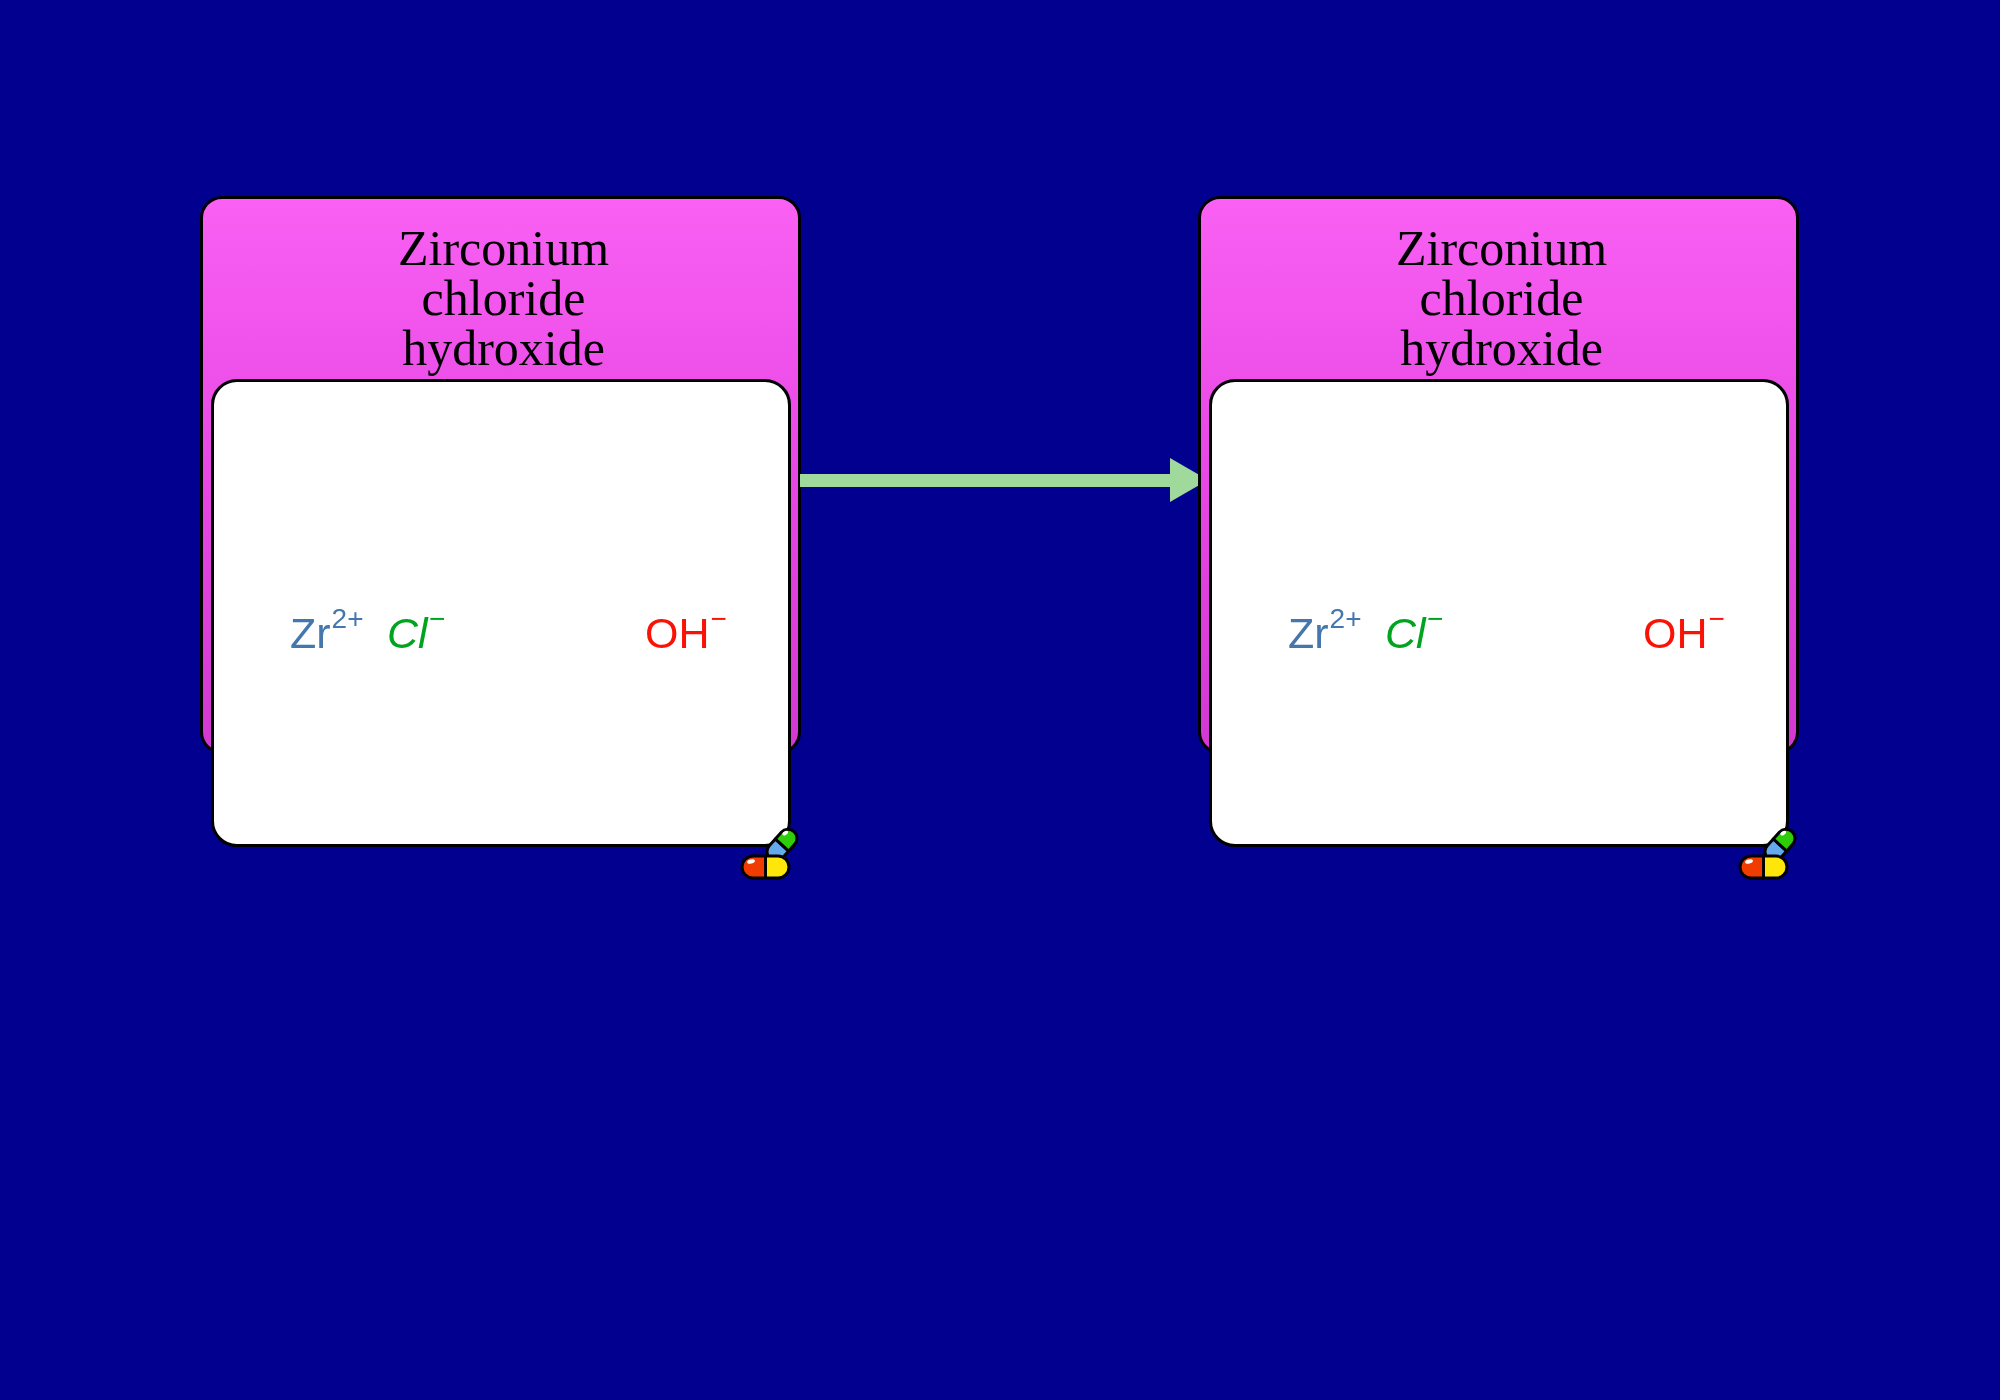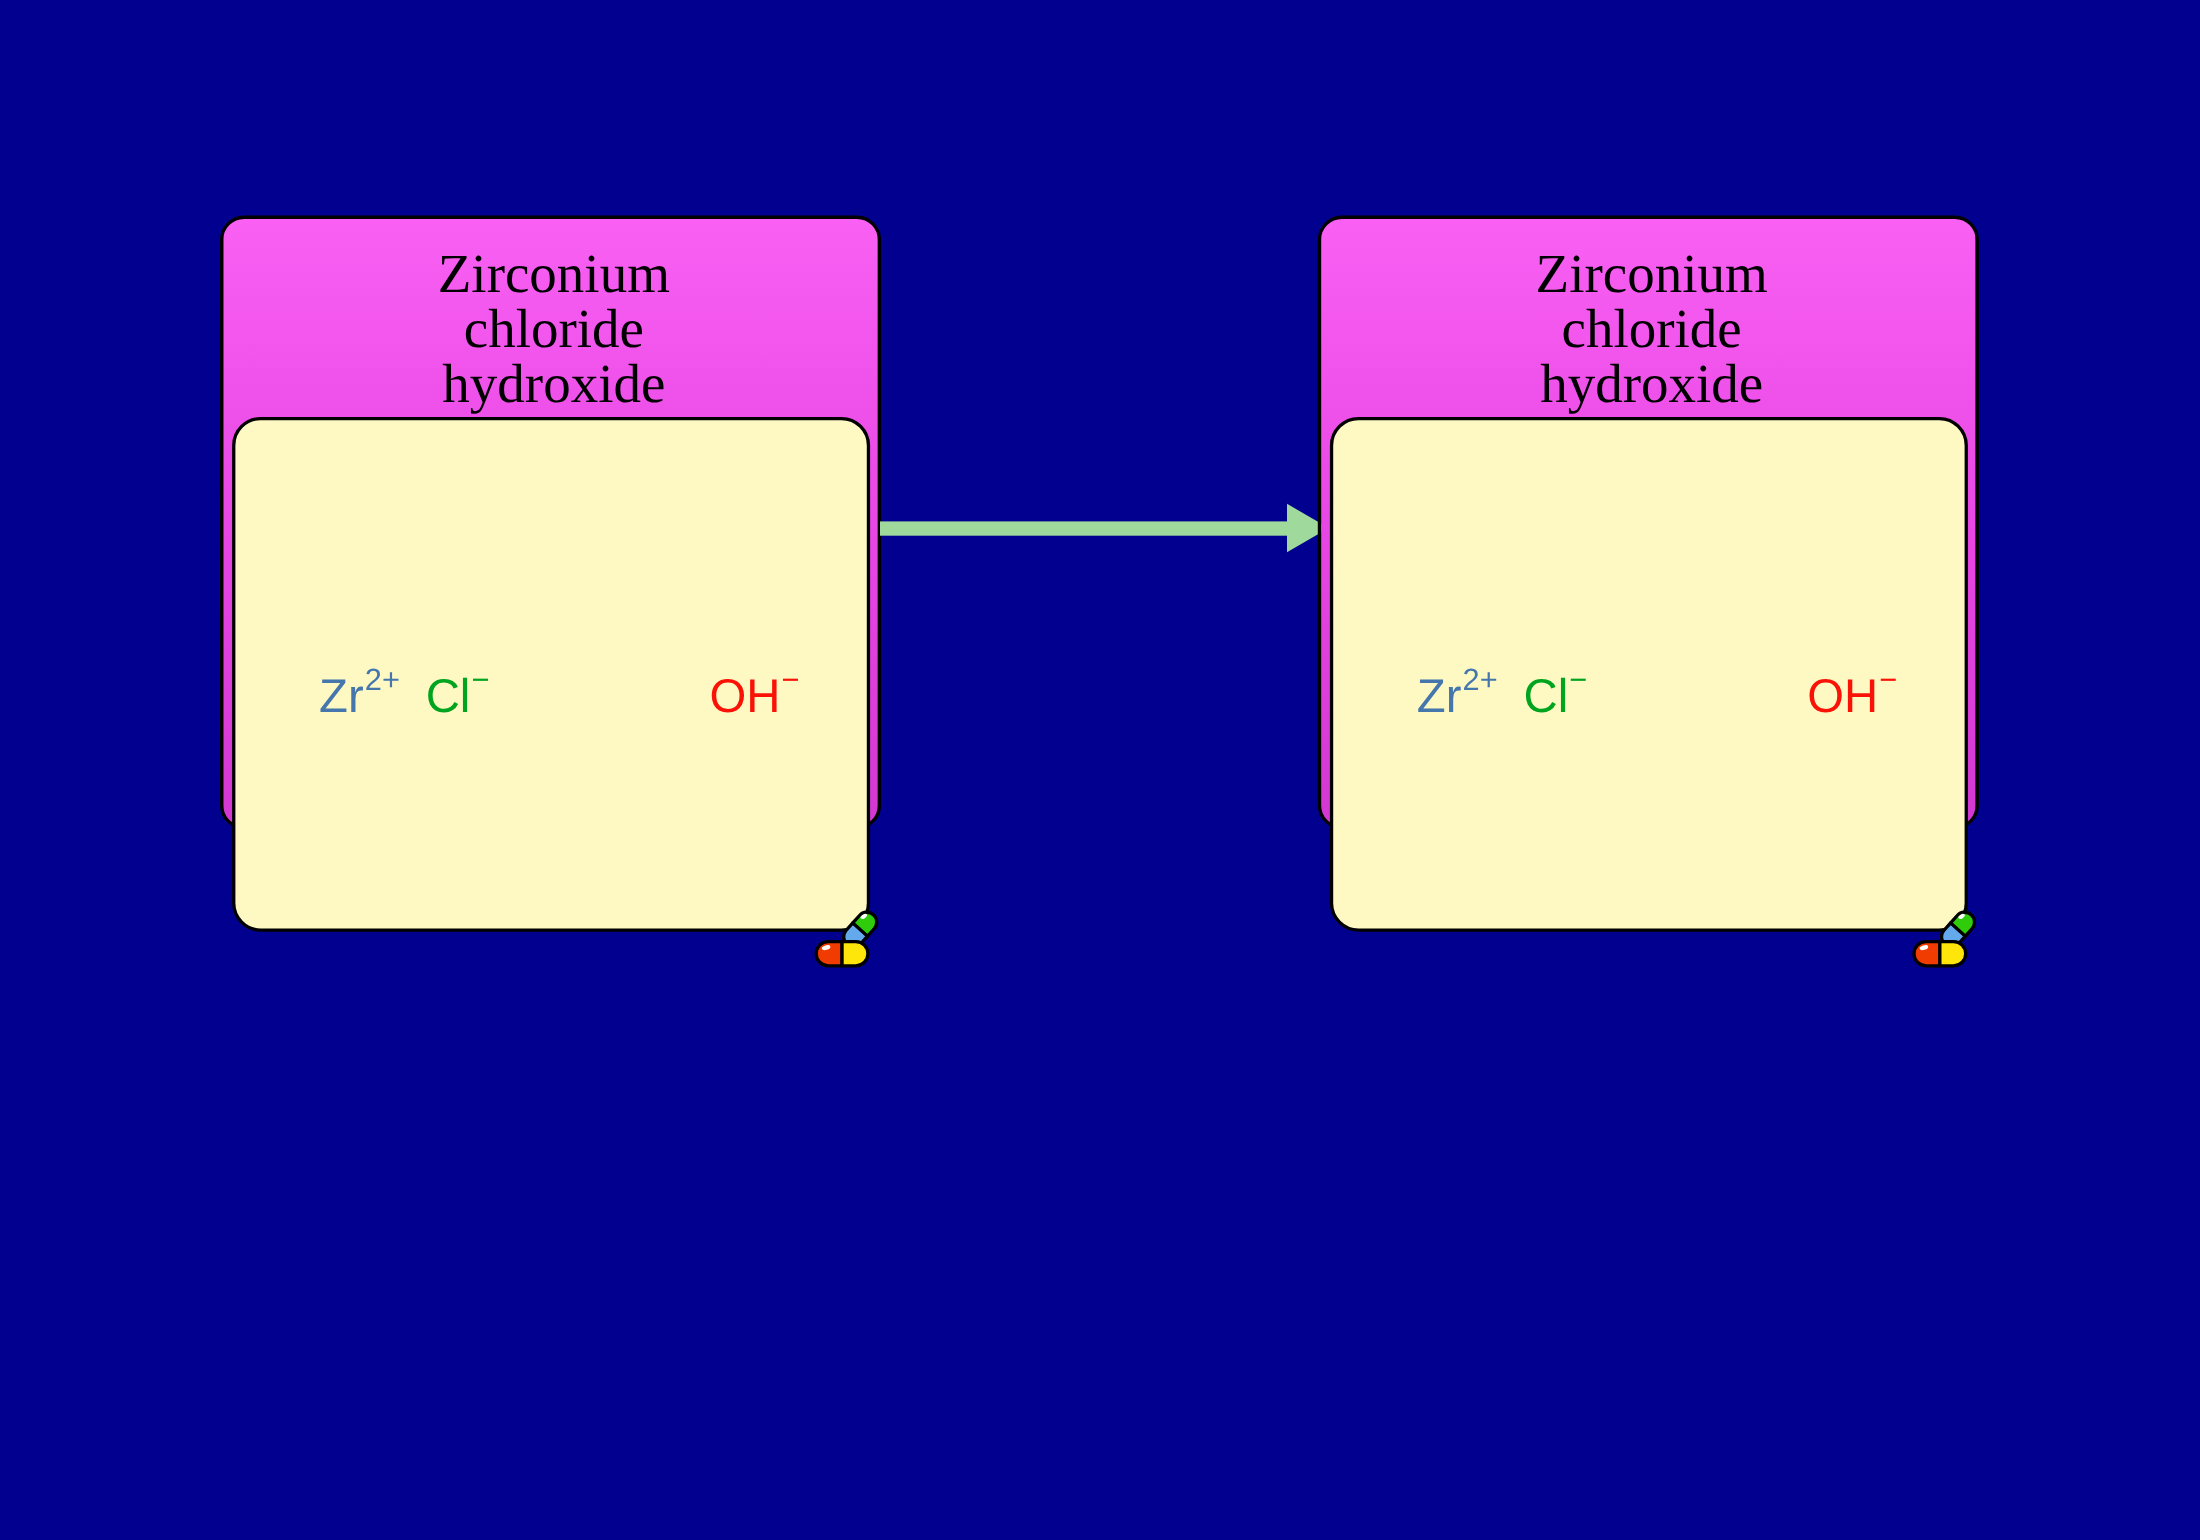--- a/index.html
+++ b/index.html
@@ -12,31 +12,31 @@
   .card0{left:200px;}
   .card1{left:1198px;}
   .panel-pink{
     position:absolute;left:0;top:0;width:601px;height:558px;
     box-sizing:border-box;border:3px solid #000;border-radius:22px;
     background:linear-gradient(180deg,#F960F3 0%,#E645E3 55%,#D238D2 100%);
   }
   .panel-white{
     position:absolute;left:11px;top:183px;width:580px;height:468px;
     box-sizing:border-box;border:3px solid #000;border-radius:26px;
-    background:#fef9c3;
+    background:#ffffff;
   }
   .card-title{
     position:absolute;left:0;top:24px;width:601px;text-align:center;
     font-family:"Liberation Serif",serif;font-size:50px;line-height:50px;color:#000;
   }
   .title-line{display:block;}
   .ion{position:absolute;top:230px;font-size:43px;line-height:1;white-space:nowrap;}
   .ion .sup{font-size:28px;position:relative;top:-20px;margin-left:1px;}
   .ion-zr{left:76px;color:#4577AD;}
-  .ion-cl{left:173px;color:#00A41F;}
+  .ion-cl{left:173px;color:#00A41F;font-style:italic;}
   .ion-oh{left:431px;color:#FB1207;}
   .pills{position:absolute;left:538px;top:630px;width:66px;height:54px;}
   .arrow-svg{position:absolute;left:798px;top:455px;width:412px;height:50px;}
 </style>
 </head>
 <body>
 
 <div class="stage">
 
   <div class="card card0">

